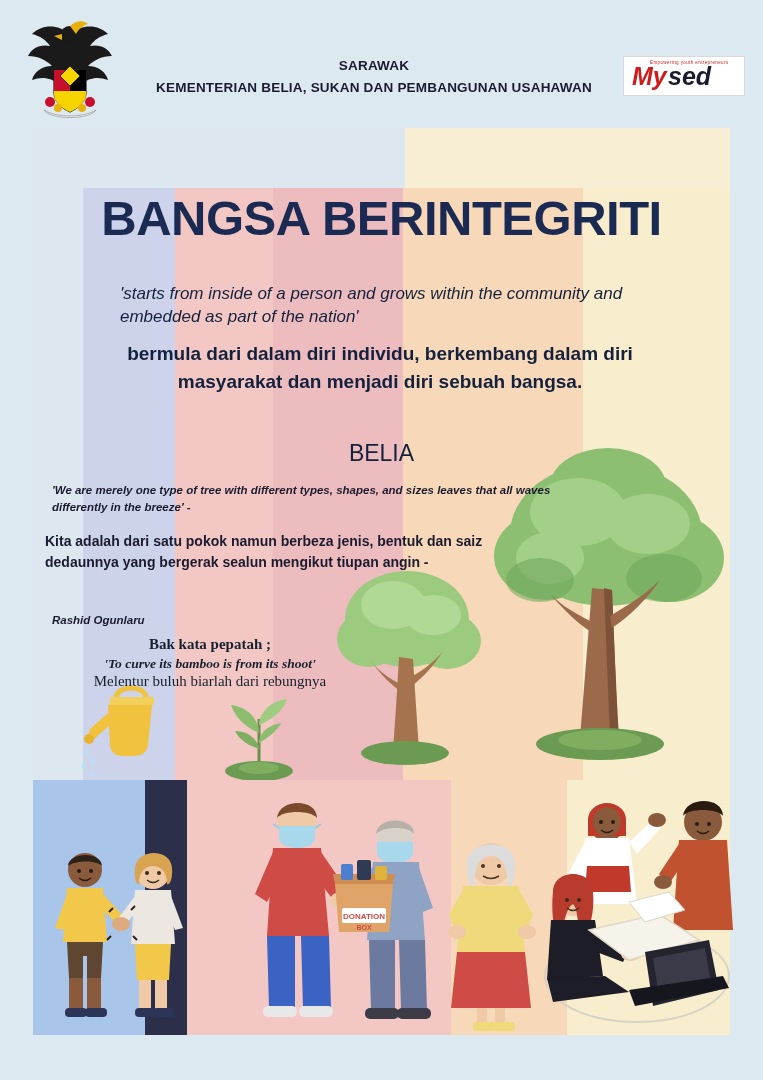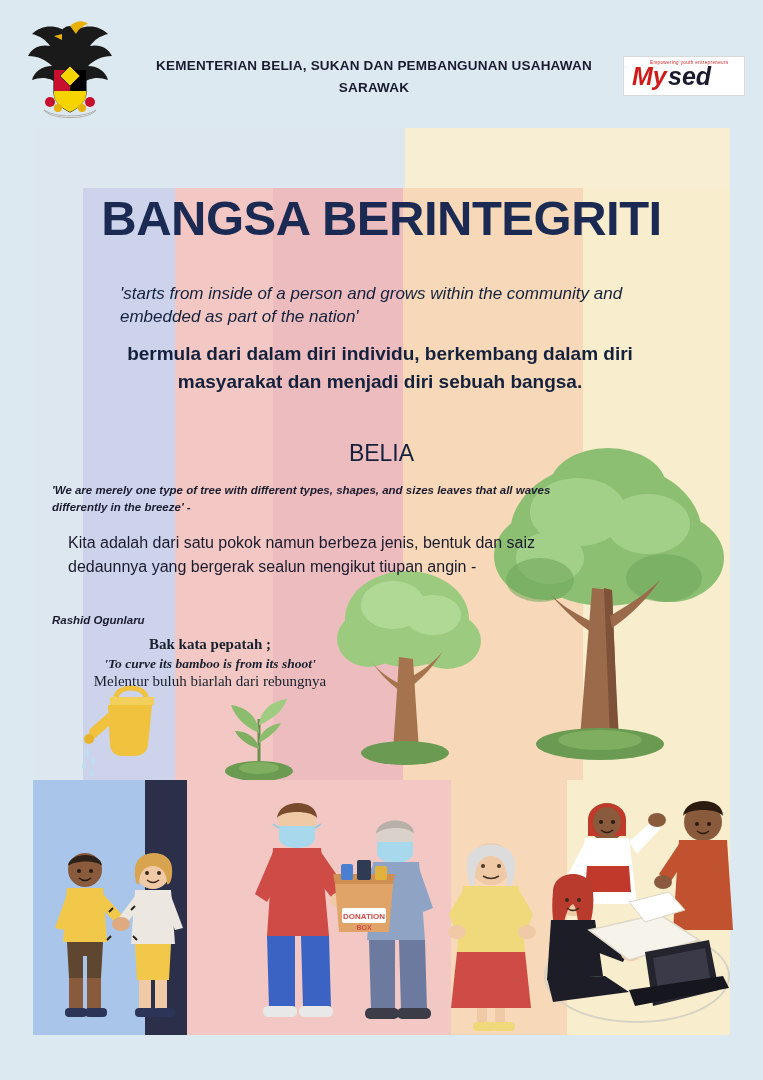--- a/index.html
+++ b/index.html
@@ -144,25 +144,25 @@
     width: 500px;
     top: 482px;
     font-size: 11.5px;
     font-style: italic;
     font-weight: bold;
     color: #1b1b2f;
     line-height: 1.5;
   }
   .ogunlaru-bm {
     position: absolute;
-    left: 68px;
+    left: 45px;
     width: 470px;
     top: 531px;
-    font-size: 16px;
-    font-weight: normal;
+    font-size: 14px;
+    font-weight: bold;
     color: #1b1b2f;
     line-height: 1.5;
   }
   .ogunlaru-name {
     position: absolute;
     left: 52px;
     top: 580px;
     font-size: 11.5px;
     font-weight: bold;
     font-style: italic;
@@ -237,22 +237,22 @@
         <path d="M20 92 C32 100 60 100 72 92 C66 102 26 102 20 92 Z" fill="#ffffff" stroke="#999" stroke-width="0.8"></path>
 
         <circle cx="26" cy="84" r="5" fill="#c8102e"></circle>
         <circle cx="66" cy="84" r="5" fill="#c8102e"></circle>
         <circle cx="34" cy="90" r="4" fill="#e8b10a"></circle>
         <circle cx="58" cy="90" r="4" fill="#e8b10a"></circle>
       </svg>
     </div>
 
     <div class="header-title">
+      <div>SARAWAK</div>
       <div>KEMENTERIAN BELIA, SUKAN DAN PEMBANGUNAN USAHAWAN</div>
-      <div>SARAWAK</div>
     </div>
 
     <div class="mysed-logo">
       <span class="mysed-sub">Empowering youth entrepreneurs</span>
       <span class="mysed-my">My</span>
       <span class="mysed-sed">sed</span>
     </div>
   </div>
 
   <div class="bands">

